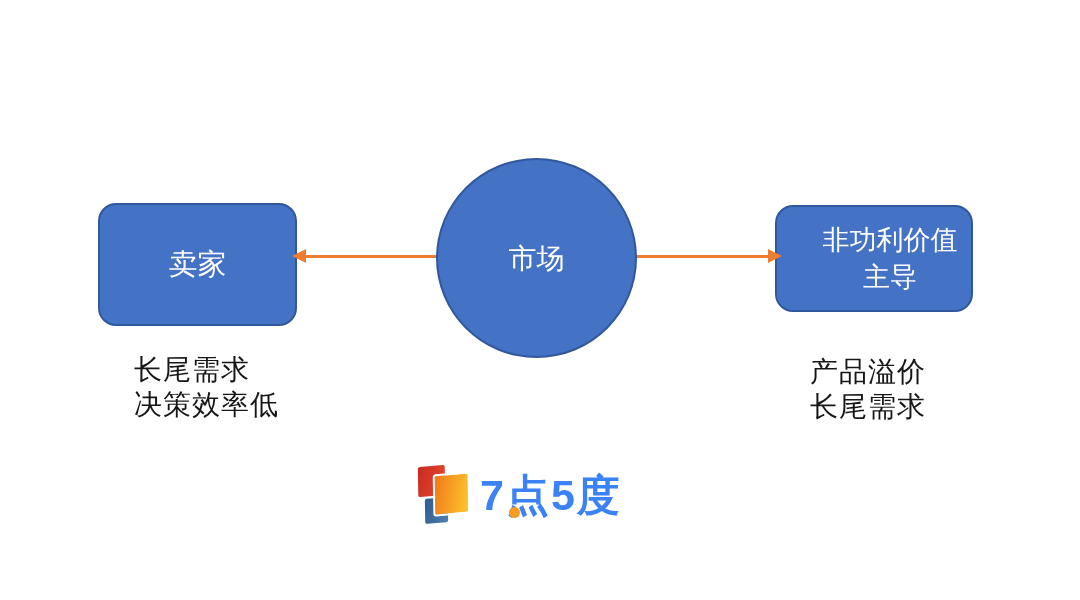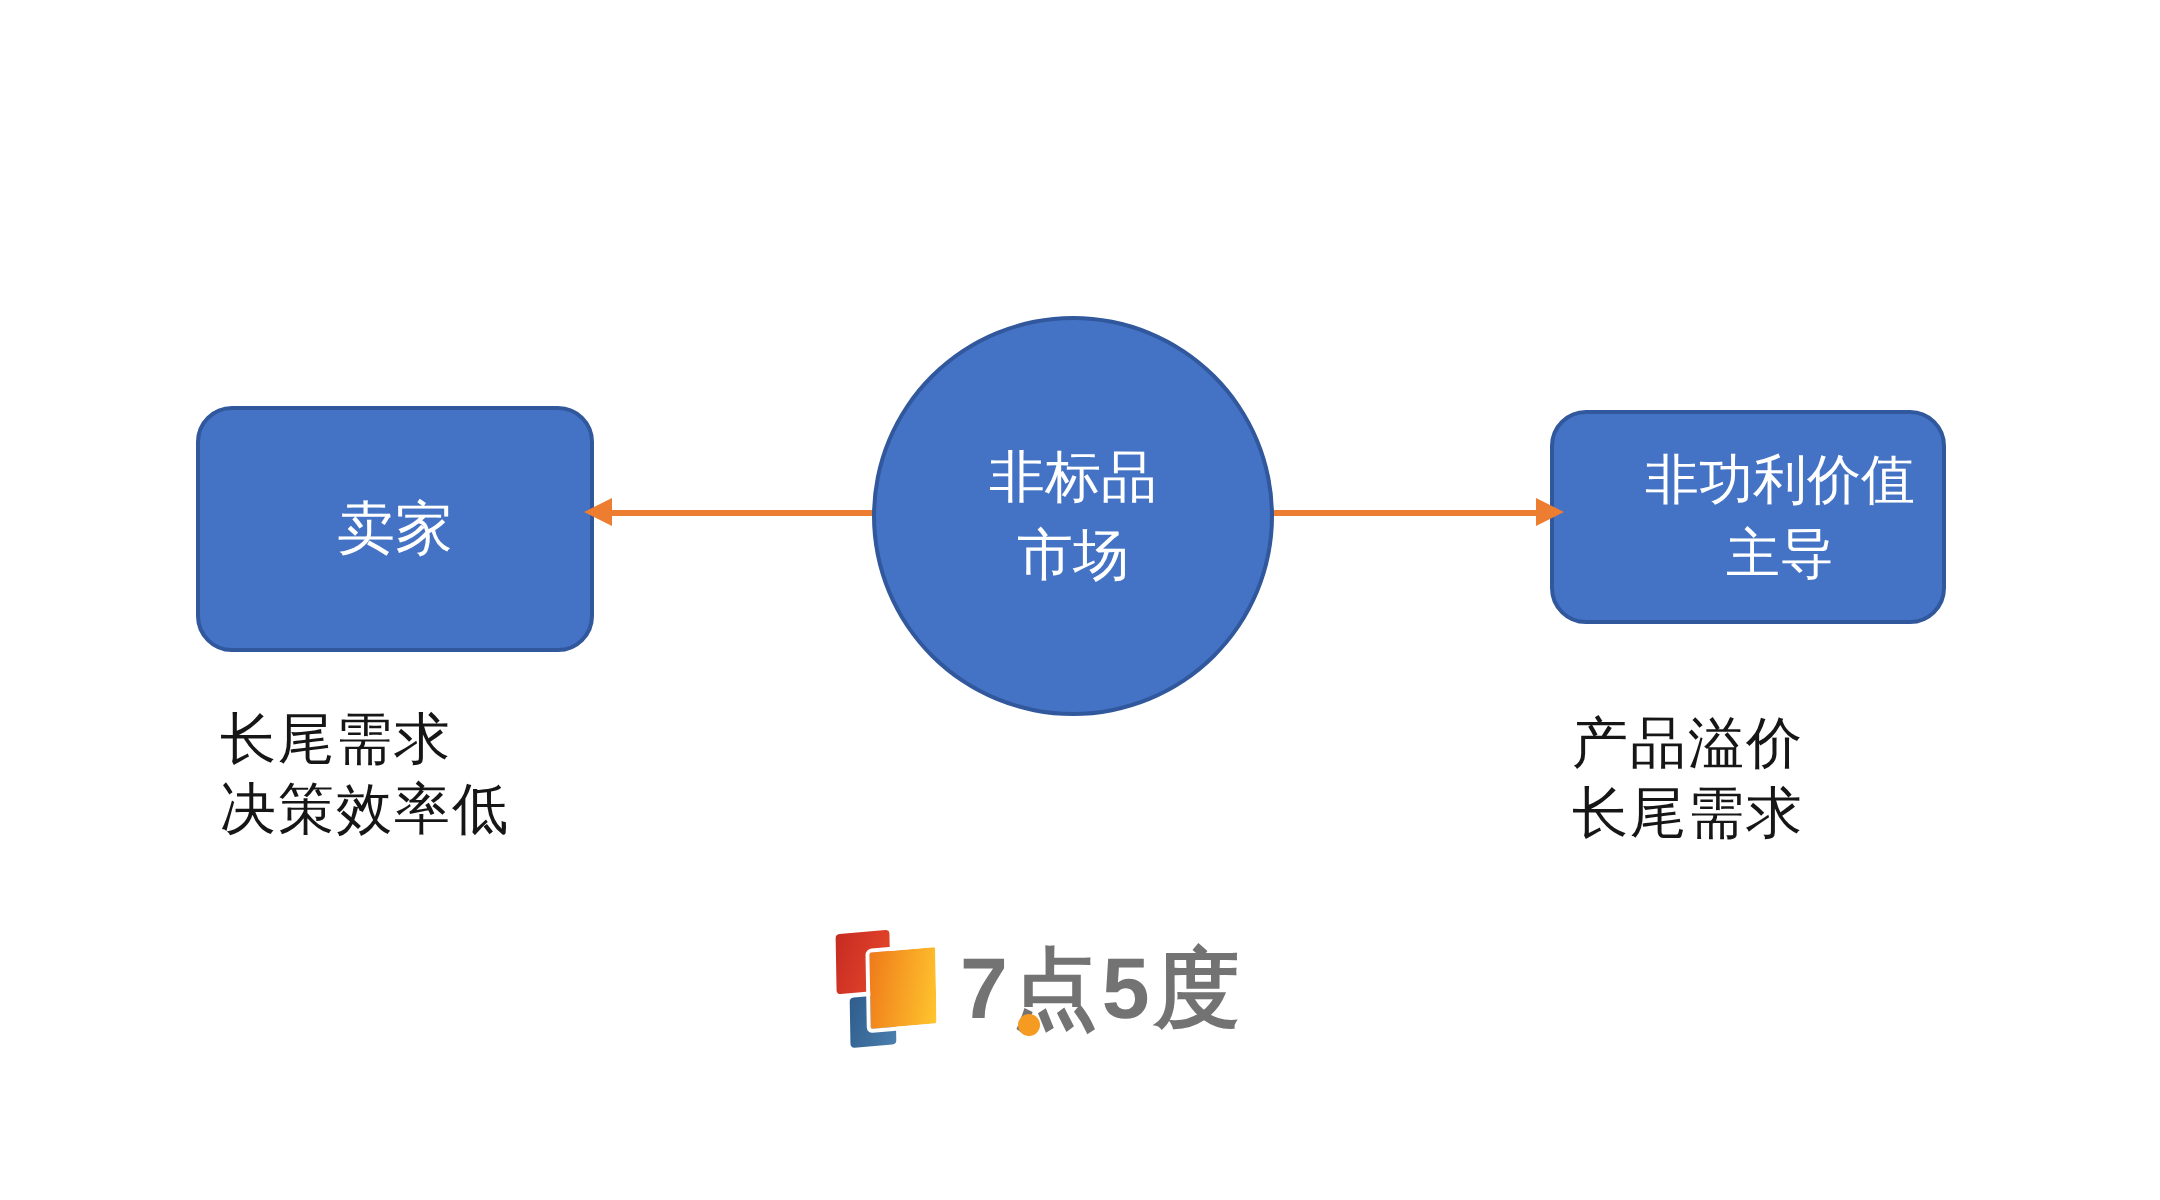--- a/index.html
+++ b/index.html
@@ -56,20 +56,21 @@
   .arrow-head.point-right { right: -13px; top: -6px; border-left: 14px solid #ED7D31; }
 
   
   .list {
     position: absolute;
     color: #161616;
     font-size: 28px;
     line-height: 35px;
     letter-spacing: 1px;
     white-space: nowrap;
+    margin-left: 24px;
   }
   .left-list  { left: 110px; top: 352px; }
   .right-list { left: 786px; top: 354px; }
 
   
   .logo {
     position: absolute;
     left: 410px; top: 460px;
     display: flex;
     align-items: center;
@@ -94,21 +95,21 @@
   .sq-orange {
     left: 23px; top: 13px; width: 37px; height: 42px;
     background: linear-gradient(100deg, #EF7A1A, #FFC62E);
     transform: rotate(-5deg) skewX(-4deg);
     border-radius: 3px;
     border: 2px solid #ffffff;
   }
   .logo-text {
     position: relative;
     margin-left: 8px;
-    color: #737373;
+    color: #3b82f6;
     font-size: 43px;
     font-weight: bold;
     letter-spacing: 2px;
     line-height: 70px;
   }
   .logo-dot {
     position: absolute;
     left: 29px; bottom: 12px;
     width: 11px; height: 11px;
     border-radius: 50%;
@@ -118,21 +119,20 @@
 </head>
 <body>
 
 <div class="canvas">
 
   <div class="shape box left-box">
     <span>卖家</span>
   </div>
 
   <div class="shape center-circle">
-    <span>非标品</span>
     <span>市场</span>
   </div>
 
   <div class="shape box right-box">
     <span>非功利价值</span>
     <span>主导</span>
   </div>
 
   <div class="arrow-line arrow-left-line">
     <span class="arrow-head point-left"></span>

